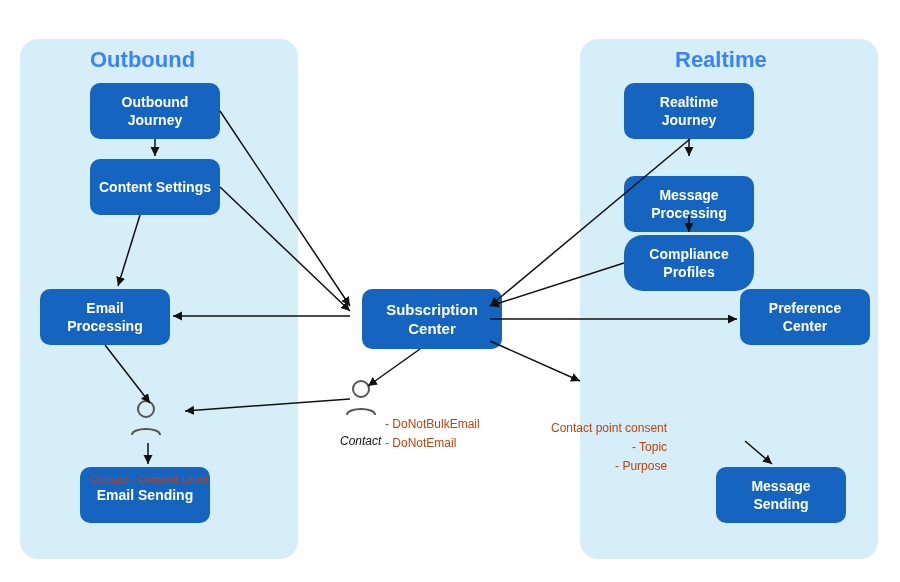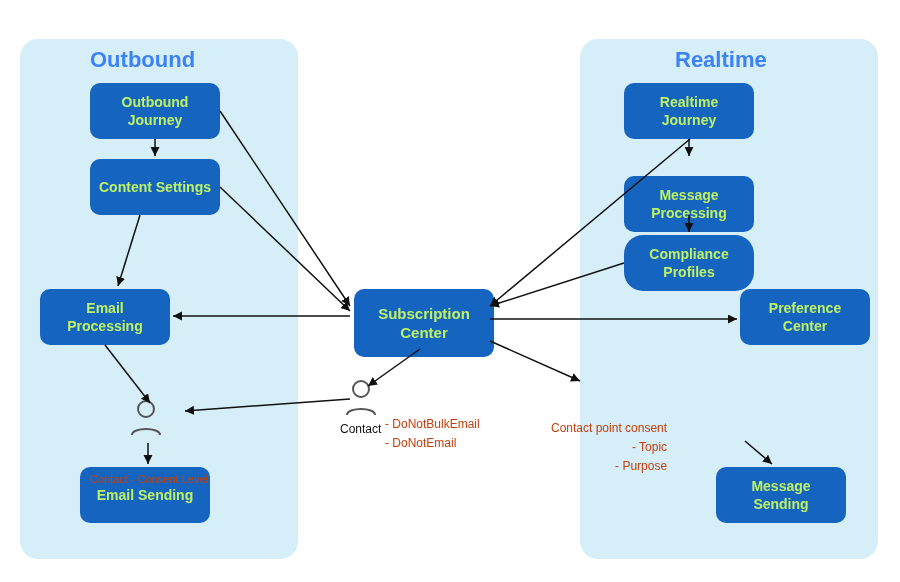--- a/index.html
+++ b/index.html
@@ -26,21 +26,21 @@
     }
     .section-label {
       position: absolute;
       font-size: 22px;
       font-weight: 600;
       color: #3b82f6;
     }
     .blue-box {
       position: absolute;
       background: #1565c0;
-      color: #bef264;
+      color: #ffffff;
       border-radius: 10px;
       font-size: 14px;
       font-weight: 600;
       text-align: center;
       display: flex;
       align-items: center;
       justify-content: center;
       line-height: 1.3;
       padding: 6px 8px;
     }
@@ -95,21 +95,21 @@
   <div class="blue-box" style="left:30px; top:278px; width:130px; height:56px;">
     <span>Email
 Processing</span>
   </div>
 
   <div class="blue-box" style="left:70px; top:456px; width:130px; height:56px;">
     <span>Email
 Sending</span>
   </div>
 
-  <div class="blue-box" style="left:344px; top:278px; width:140px; height:68px; font-size:15px;">
+  <div class="blue-box" style="left:352px; top:278px; width:140px; height:60px; font-size:15px;">
     <span>Subscription
 Center</span>
   </div>
 
   <div class="blue-box" style="left:614px; top:72px; width:130px; height:56px;">
     <span>Realtime
 Journey</span>
   </div>
 
   <div class="blue-box" style="left:614px; top:165px; width:130px; height:56px;">
@@ -138,21 +138,21 @@
       <path d="M4 36c0-8 28-8 28 0" stroke="#555" stroke-width="2" fill="none"></path>
     </svg>
   </div>
   <span class="label-text" style="left:80px; top:432px; font-size:11px;">Contact -  Consent Level</span>
 
   <div class="contact-icon" style="left:330px; top:368px;">
     <svg viewBox="0 0 36 40" fill="none" xmlns="http://www.w3.org/2000/svg">
       <circle cx="18" cy="10" r="8" stroke="#555" stroke-width="2" fill="none"></circle>
       <path d="M4 36c0-8 28-8 28 0" stroke="#555" stroke-width="2" fill="none"></path>
     </svg>
-    <span style="margin-top:3px;">Contact</span>
+    <span style="margin-top:15px;font-style:italic;">Contact</span>
   </div>
   <div class="label-text" style="left:375px; top:374px; line-height:1.6;">
     <span>- DoNotBulkEmail</span><br>
     <span>- DoNotEmail</span>
   </div>
 
   <div class="label-text" style="left:541px; top:378px; line-height:1.6;text-align:right;">
     <span>Contact point consent</span><br>
     <span>- Topic</span><br>
     <span>- Purpose</span>

